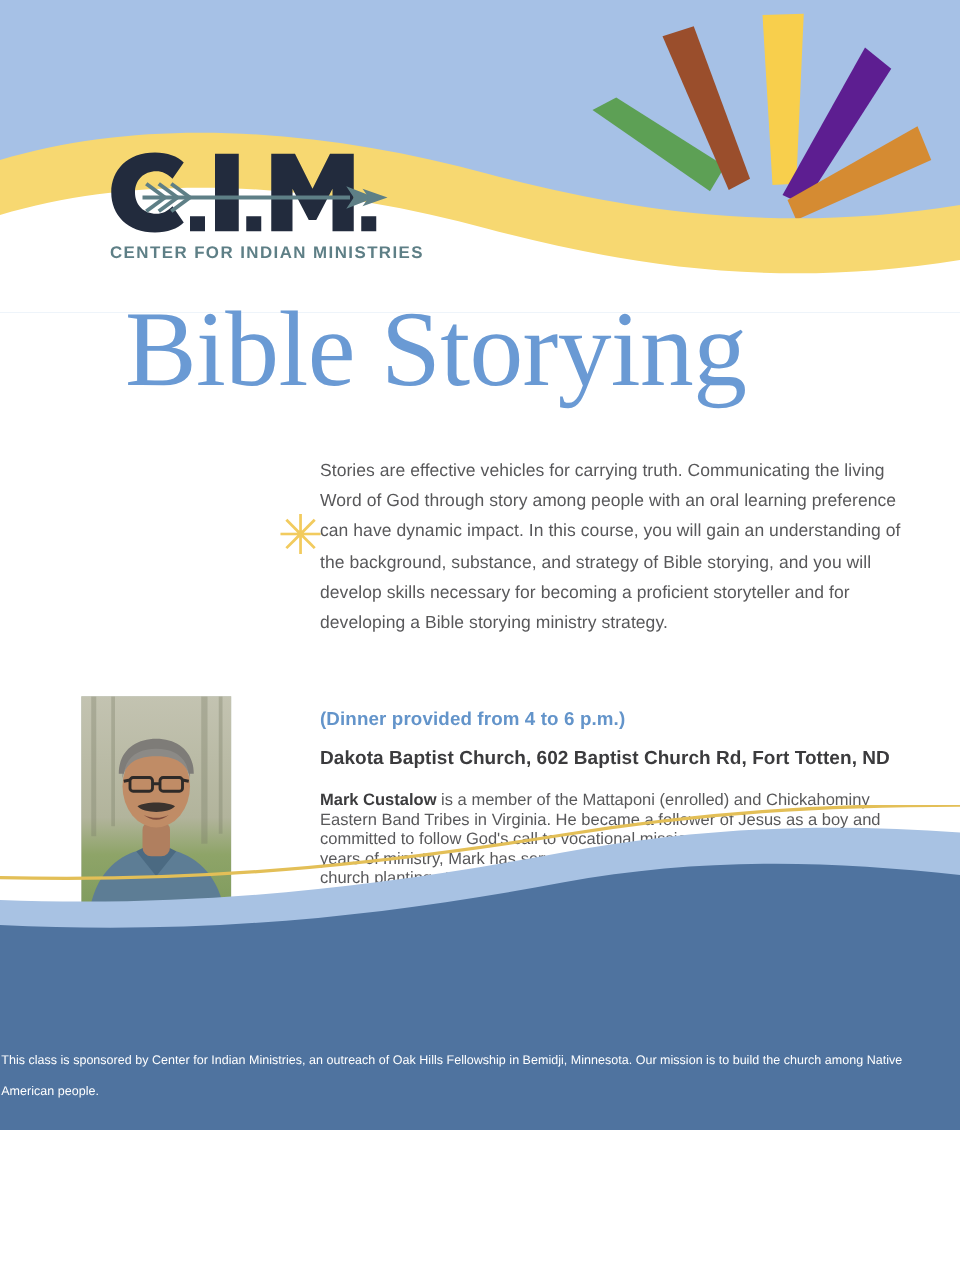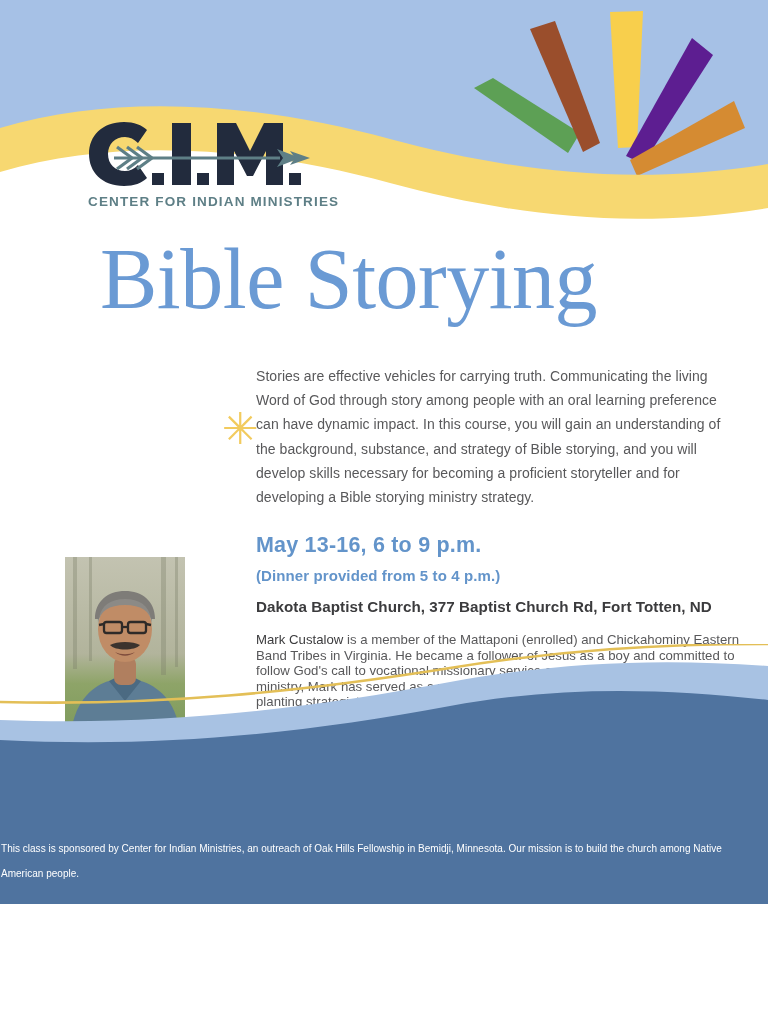--- a/index.html
+++ b/index.html
@@ -144,21 +144,21 @@
     left: 256px;
     top: 632px;
     width: 488px;
     font-size: 13.2px;
     line-height: 15.6px;
     color: #58585a;
     letter-spacing: 0.01px;
   }
   .bio b {
     color: #3b3b3d;
-    font-weight: 400;
+    font-weight: 700;
   }
 
   
   .footer-art {
     position: absolute;
     left: 0;
     bottom: 0;
     width: 768px;
     height: 260px;
     overflow: hidden;
@@ -231,23 +231,22 @@
       </svg>
     </div>
     <div class="logo-tagline">CENTER FOR INDIAN MINISTRIES</div>
   </div>
 
   <div class="page-title">Bible Storying</div>
 
   <div class="asterisk">✳</div>
   <div class="course-desc">Stories are effective vehicles for carrying truth. Communicating the living Word of God through story among people with an oral learning preference can have dynamic impact. In this course, you will gain an understanding of the background, substance, and strategy of Bible storying, and you will develop skills necessary for becoming a proficient storyteller and for developing a Bible storying ministry strategy.</div>
 
-  <div class="event-date">May 13-16, 6 to 9 p.m.</div>
-  <div class="event-dinner">(Dinner provided from 5 to 4 p.m.)</div>
-  <div class="event-venue">Dakota Baptist Church, 377 Baptist Church Rd, Fort Totten, ND</div>
+  <div class="event-dinner">(Dinner provided from 4 to 6 p.m.)</div>
+  <div class="event-venue">Dakota Baptist Church, 602 Baptist Church Rd, Fort Totten, ND</div>
 
   <div class="portrait">
     <svg width="120" height="176" viewBox="0 0 120 176" xmlns="http://www.w3.org/2000/svg">
       <defs>
         <linearGradient id="bgTrees" x1="0" y1="0" x2="0" y2="1">
           <stop offset="0%" stop-color="#c3c3b1"></stop>
           <stop offset="55%" stop-color="#b2b49c"></stop>
           <stop offset="72%" stop-color="#8ea468"></stop>
           <stop offset="100%" stop-color="#7d9a5c"></stop>
         </linearGradient>

